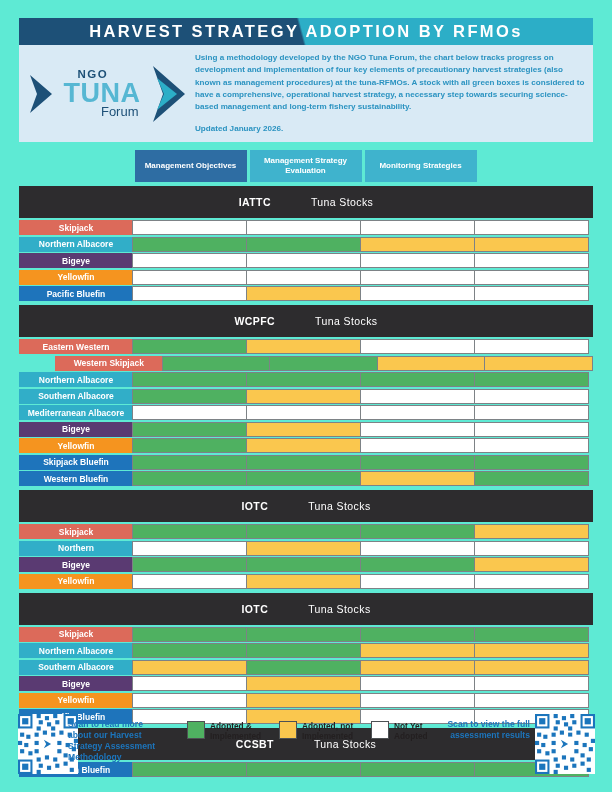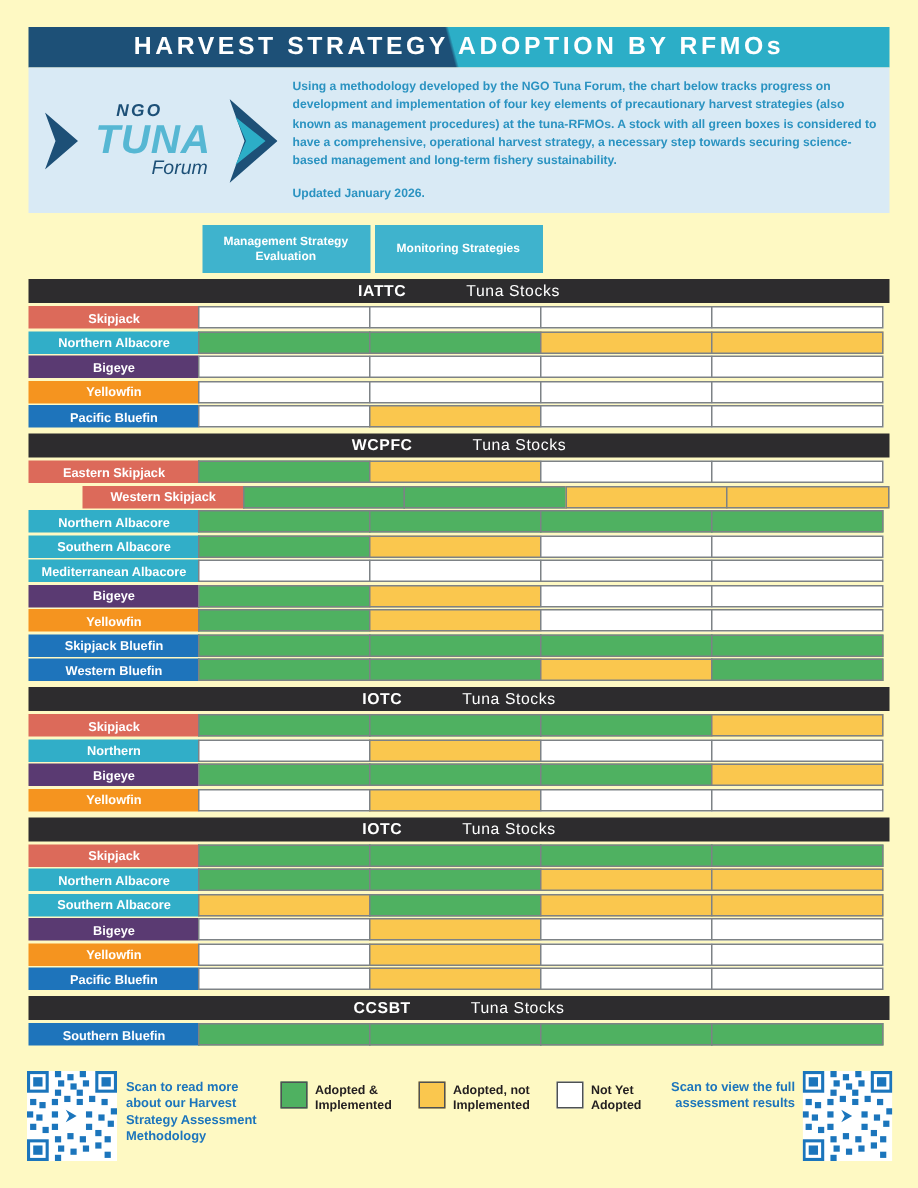--- a/index.html
+++ b/index.html
@@ -1,55 +1,55 @@
 <!DOCTYPE html>
 <html><head>
 <meta charset="utf-8">
 <style>
   html,body{margin:0;padding:0;background:#fff;}
-  .page{position:relative;width:612px;height:792px;background:#fef9c3;overflow:hidden;
+  .page{position:relative;width:612px;height:792px;background:#5eead4;overflow:hidden;
         font-family:"Liberation Sans",sans-serif;}
   
   .banner{position:absolute;left:19px;top:18px;width:574px;height:27px;
           background:linear-gradient(75deg,#1D5077 49%,#2CAEC7 49.4%);
           display:flex;align-items:center;justify-content:center;}
   .banner h1{margin:0;color:#fff;font-size:16.5px;font-weight:bold;letter-spacing:2.4px;}
   
   .intro{position:absolute;left:19px;top:45px;width:574px;height:97px;background:#D9EAF5;
          display:flex;align-items:center;}
-  .logo-wrap{width:176px;display:flex;align-items:center;justify-content:center;gap:12px;font-style:italic;}
+  .logo-wrap{width:176px;display:flex;align-items:center;justify-content:center;gap:12px;}
   .logo-text{display:flex;flex-direction:column;align-items:center;line-height:1;}
   .logo-ngo{color:#1D5077;font-weight:bold;font-size:11.5px;letter-spacing:1.5px;align-self:flex-start;margin-left:14px;}
   .logo-tuna{color:#56B7D3;font-weight:bold;font-size:27px;letter-spacing:.5px;margin-top:-1px;}
   .logo-forum{color:#1D5077;font-size:13px;align-self:flex-end;margin-top:-2px;margin-right:2px;}
   .intro-text{width:392px;color:#2B93C1;font-size:8.1px;font-weight:bold;line-height:12.3px;}
   .intro-text p{margin:0 0 9px 0;}
   .intro-text p:last-child{margin:0;}
   
   .tbl{position:absolute;left:19px;top:150px;width:574px;}
   .col-headers{display:flex;padding-left:114px;height:32px;margin-bottom:3px;}
   .col-slot{width:115px;box-sizing:border-box;padding:0 1.5px;}
   .col-h{width:100%;height:100%;display:flex;align-items:center;justify-content:center;
          text-align:center;color:#fff;font-weight:bold;font-size:8px;line-height:1.3;}
   .col-h.navy{background:#2E6DA3;}
   .col-h.teal{background:#3FB3CD;}
-  .section-band{height:16px;margin:4px 0 2px 0;background:#2D2C2E;color:#fff;
+  .section-band{height:32px;margin:4px 0 2px 0;background:#2D2C2E;color:#fff;
                 display:flex;align-items:center;justify-content:center;font-size:10.5px;letter-spacing:.4px;gap:36px;}
   .section-band b{font-weight:bold;margin-right:4px;}
   .stock-row{display:flex;height:15px;margin-bottom:1.5px;}
   .stock-label{width:114px;box-sizing:border-box;color:#fff;font-weight:bold;font-size:8.5px;
                display:flex;align-items:center;justify-content:center;text-align:center;}
   .cell{width:115px;box-sizing:border-box;border:1px solid #7D8286;margin-left:-1px;}
   .cell:first-of-type{margin-left:0;}
   
   .qr{position:absolute;width:60px;height:60px;top:714px;}
   .qr-left{left:18px;}
   .qr-right{left:535px;}
   .scan-text{position:absolute;top:719px;color:#1C75BC;font-weight:bold;font-size:8.6px;line-height:11px;}
-  .scan-left{left:84px;width:100px;text-align:left;}
+  .scan-left{left:68px;width:100px;text-align:left;}
   .scan-right{left:440px;width:90px;text-align:right;}
   .legend{position:absolute;left:187px;top:721px;width:250px;display:flex;gap:13px;}
   .legend-item{display:flex;align-items:flex-start;gap:5px;}
   .legend-swatch{width:18px;height:18px;box-sizing:border-box;border:1px solid #4d5154;flex:0 0 auto;}
   .legend-label{color:#231F20;font-weight:bold;font-size:8.3px;line-height:1.22;width:56px;}
   .url-bar{position:absolute;left:188px;top:757px;width:240px;height:16px;
            background:linear-gradient(75deg,#1D5077 58%,#2CAEC7 58.4%);
            display:flex;align-items:center;justify-content:center;}
   .url-bar span{color:#fff;font-weight:bold;font-size:11px;letter-spacing:1.2px;}
 </style>
@@ -141,20 +141,23 @@
     </div>
     <div class="intro-text">
       <p>Using a methodology developed by the NGO Tuna Forum, the chart below tracks progress on development and implementation of four key elements of precautionary harvest strategies (also known as management procedures) at the tuna-RFMOs. A stock with all green boxes is considered to have a comprehensive, operational harvest strategy, a necessary step towards securing science-based management and long-term fishery sustainability.</p>
       <p>Updated January 2026.</p>
     </div>
   </div>
 
   <div class="tbl">
     <div class="col-headers">
       <div class="col-slot">
+        <div class="col-h navy">Management Objectives</div>
+      </div>
+      <div class="col-slot">
         <div class="col-h teal">Management Strategy Evaluation</div>
       </div>
       <div class="col-slot">
         <div class="col-h teal">Monitoring Strategies</div>
       </div>
     </div>
     <div>
         <div class="section-band">
           <b>IATTC</b>
           <span>Tuna Stocks</span>
@@ -192,21 +195,21 @@
           <div class="cell" style="background: rgb(255, 255, 255);"></div>
           <div class="cell" style="background: rgb(250, 199, 78);"></div>
           <div class="cell" style="background: rgb(255, 255, 255);"></div>
           <div class="cell" style="background: rgb(255, 255, 255);"></div>
         </div>
         <div class="section-band">
           <b>WCPFC</b>
           <span>Tuna Stocks</span>
         </div>
         <div class="stock-row">
-          <div class="stock-label" style="background: rgb(220, 106, 90);">Eastern Skipjack</div>
+          <div class="stock-label" style="background: rgb(220, 106, 90);">Eastern Western</div>
           <div class="cell" style="background: rgb(79, 177, 97);"></div>
           <div class="cell" style="background: rgb(250, 199, 78);"></div>
           <div class="cell" style="background: rgb(255, 255, 255);"></div>
           <div class="cell" style="background: rgb(255, 255, 255);"></div>
         </div>
         <div class="stock-row">
           <div class="stock-label" style="background: rgb(220, 106, 90); margin-left: 36px;">Western Skipjack</div>
           <div class="cell" style="background: rgb(79, 177, 97);"></div>
           <div class="cell" style="background: rgb(79, 177, 97);"></div>
           <div class="cell" style="background: rgb(250, 199, 78);"></div>

